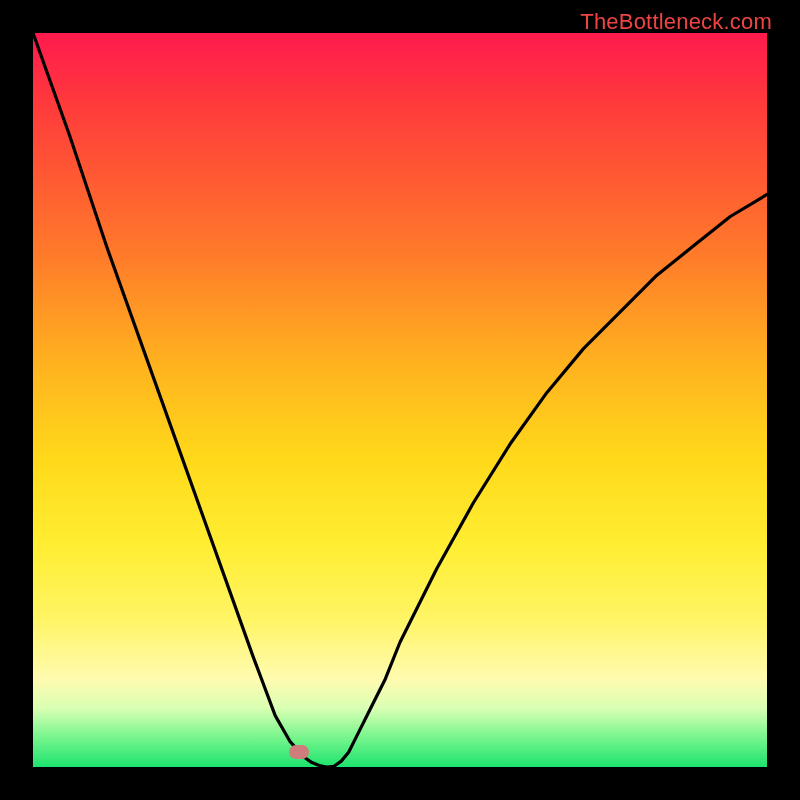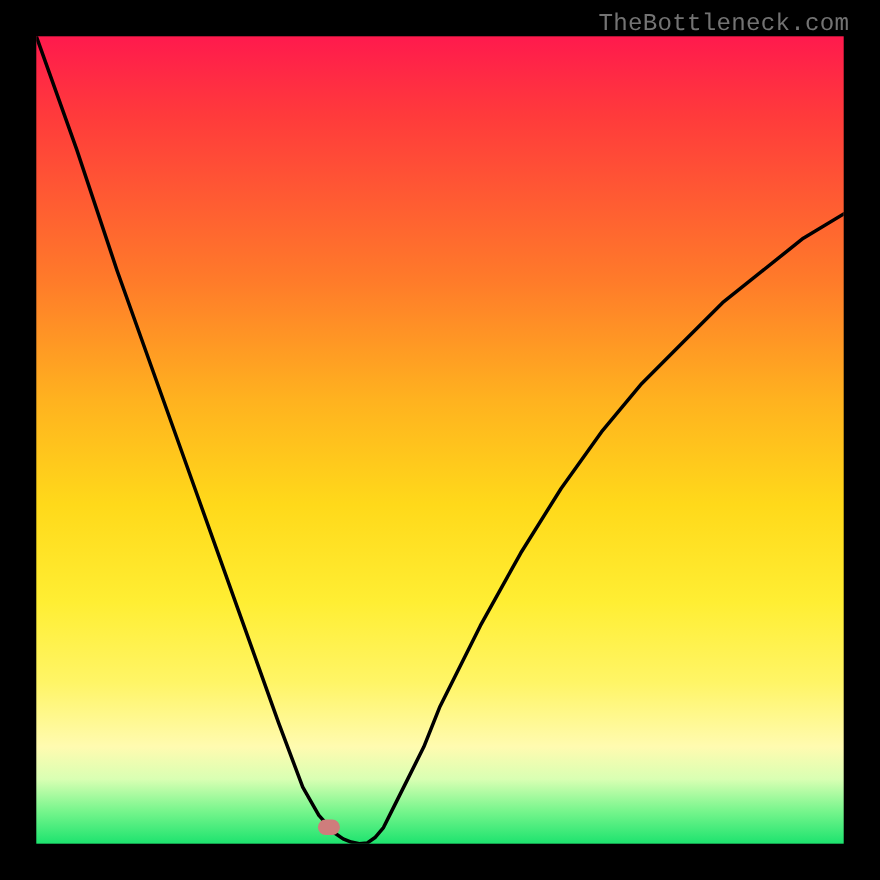--- a/index.html
+++ b/index.html
@@ -33,24 +33,24 @@
       #fffbb0 88%,
       #d9ffb3 92%,
       #76f58c 96%,
       #1de36e 100%
     );
   }
   .watermark {
     position: absolute;
     top: 9px;
     right: 28px;
-    font-family: Liberation Mono, monospace;
+    font-family: Liberation Sans, sans-serif;
     font-size: 22px;
     font-weight: 500;
-    color: #737373;
+    color: #ef4444;
     letter-spacing: 0.2px;
   }
   .curve-svg {
     position: absolute;
     left: 33px;
     top: 33px;
     width: 734px;
     height: 734px;
   }
   .marker {

